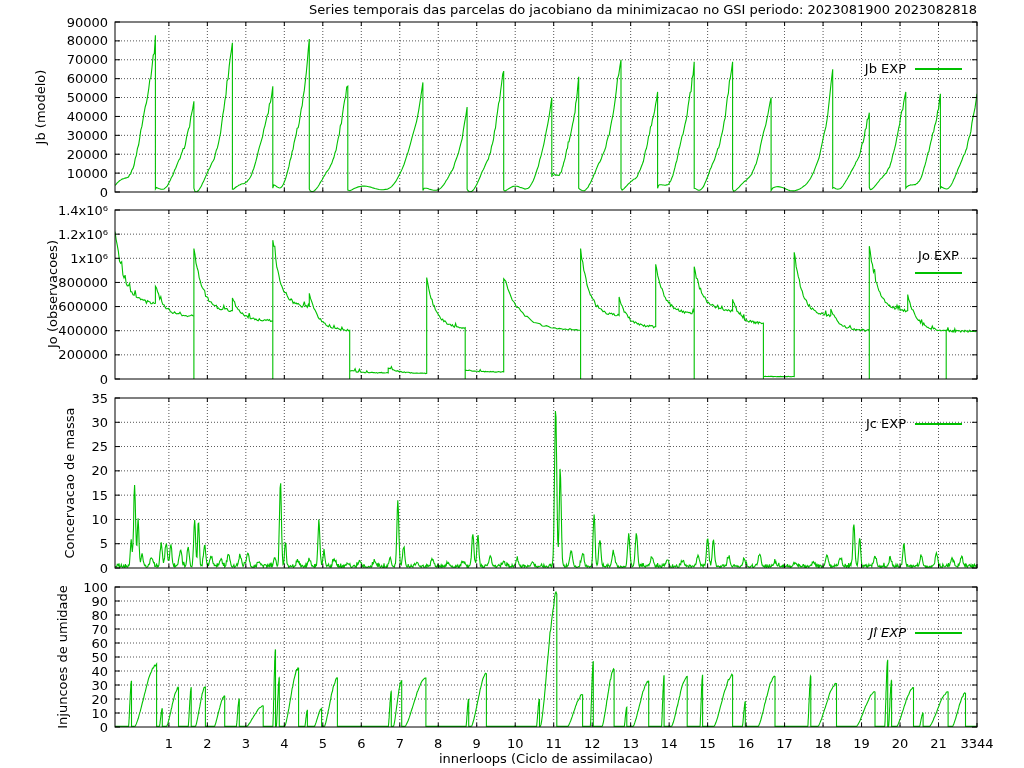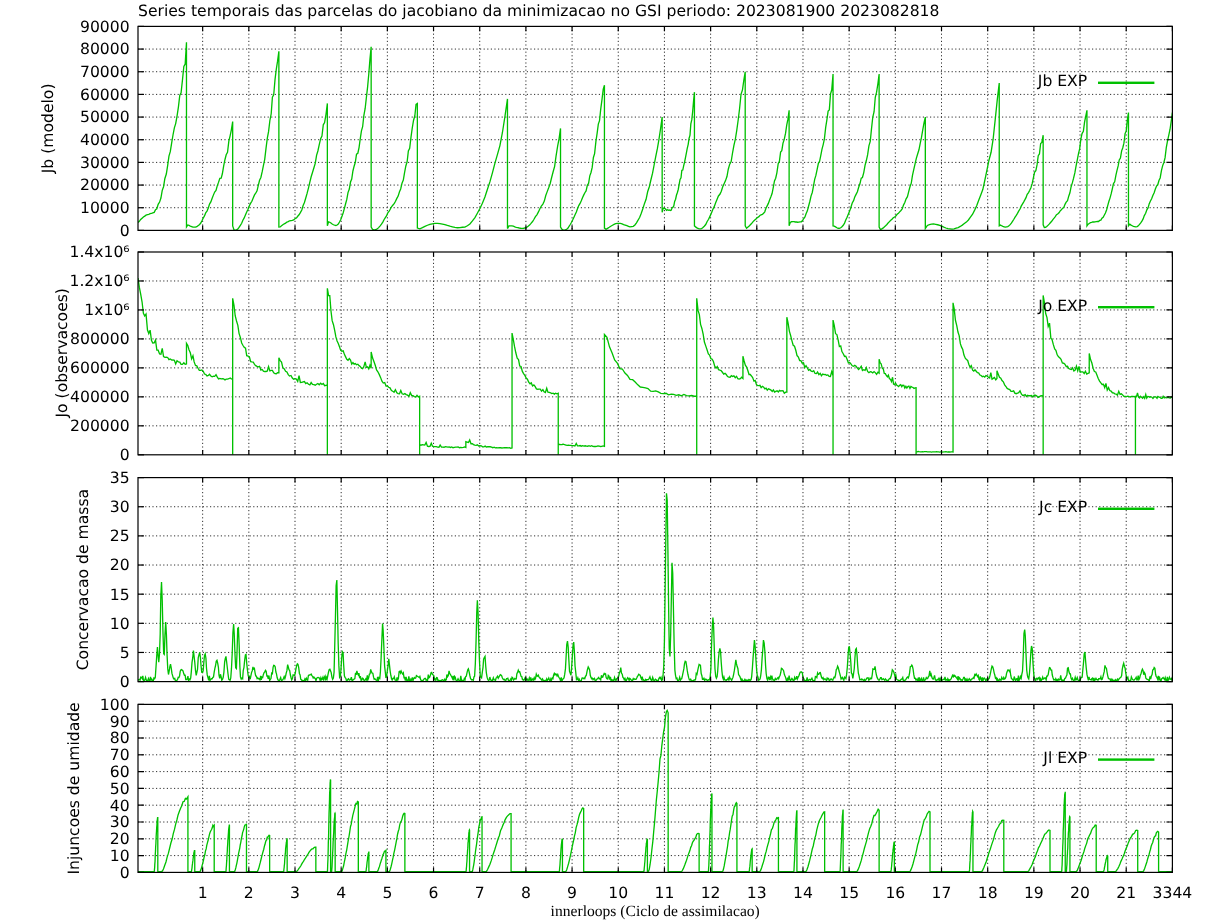--- a/index.html
+++ b/index.html
@@ -1,20 +1,20 @@
 <!DOCTYPE html>
 <html><head>
 <meta charset="utf-8">
 <style>
   html,body{margin:0;padding:0;background:#fff;}
   body{width:1024px;height:768px;font-family:"DejaVu Sans",sans-serif;color:#000;}
   .fig{position:relative;width:1024px;height:768px;overflow:hidden;background:#fff;}
   .fig svg{position:absolute;left:0;top:0;}
-  .title{position:absolute;top:2px;left:115px;width:862px;text-align:left;font-size:13px;white-space:nowrap;}
-  .xlabel{position:absolute;top:751px;left:115px;width:862px;text-align:center;font-size:13px;font-family:Liberation Serif, serif;}
+  .title{position:absolute;top:2px;left:115px;width:862px;text-align:right;font-size:13px;white-space:nowrap;}
+  .xlabel{position:absolute;top:751px;left:115px;width:862px;text-align:center;font-size:13px;}
   .ylabel{position:absolute;width:300px;height:16px;line-height:16px;text-align:center;
           font-size:13px;transform:rotate(-90deg);white-space:nowrap;}
   .legend{position:absolute;right:62px;height:15px;display:flex;align-items:center;gap:9px;font-size:13px;white-space:nowrap;margin-top:36px;}
   .lsample{display:inline-block;width:47px;height:0;border-top:2px solid transparent;}
 </style>
 </head>
 <body>
 
 <div class="fig">
   <svg id="plotsvg" width="1024" height="768">
@@ -474,27 +474,27 @@
 
   <div class="ylabel" style="left:-109px;top:99px;">Jb (modelo)</div>
   <div class="ylabel" style="left:-97px;top:286px;">Jo (observacoes)</div>
   <div class="ylabel" style="left:-80px;top:475px;">Concervacao de massa</div>
   <div class="ylabel" style="left:-87px;top:649px;">Injuncoes de umidade</div>
 
   <div class="legend" style="top:25px;">
     <span>Jb EXP</span>
     <span class="lsample" style="border-top-color: rgb(0, 192, 0);"></span>
   </div>
-  <div class="legend" style="top:212px;">
+  <div class="legend" style="top:212px;flex-direction:column;">
     <span>Jo EXP</span>
     <span class="lsample" style="border-top-color: rgb(0, 192, 0);"></span>
   </div>
   <div class="legend" style="top:380px;">
     <span>Jc EXP</span>
     <span class="lsample" style="border-top-color: rgb(0, 192, 0);"></span>
   </div>
-  <div class="legend" style="top:589px;">
+  <div class="legend" style="top:589px;font-style:italic;">
     <span>Jl EXP</span>
     <span class="lsample" style="border-top-color: rgb(0, 192, 0);"></span>
   </div>
 
   <div class="xlabel">innerloops (Ciclo de assimilacao)</div>
 </div>
 
 </body></html>

